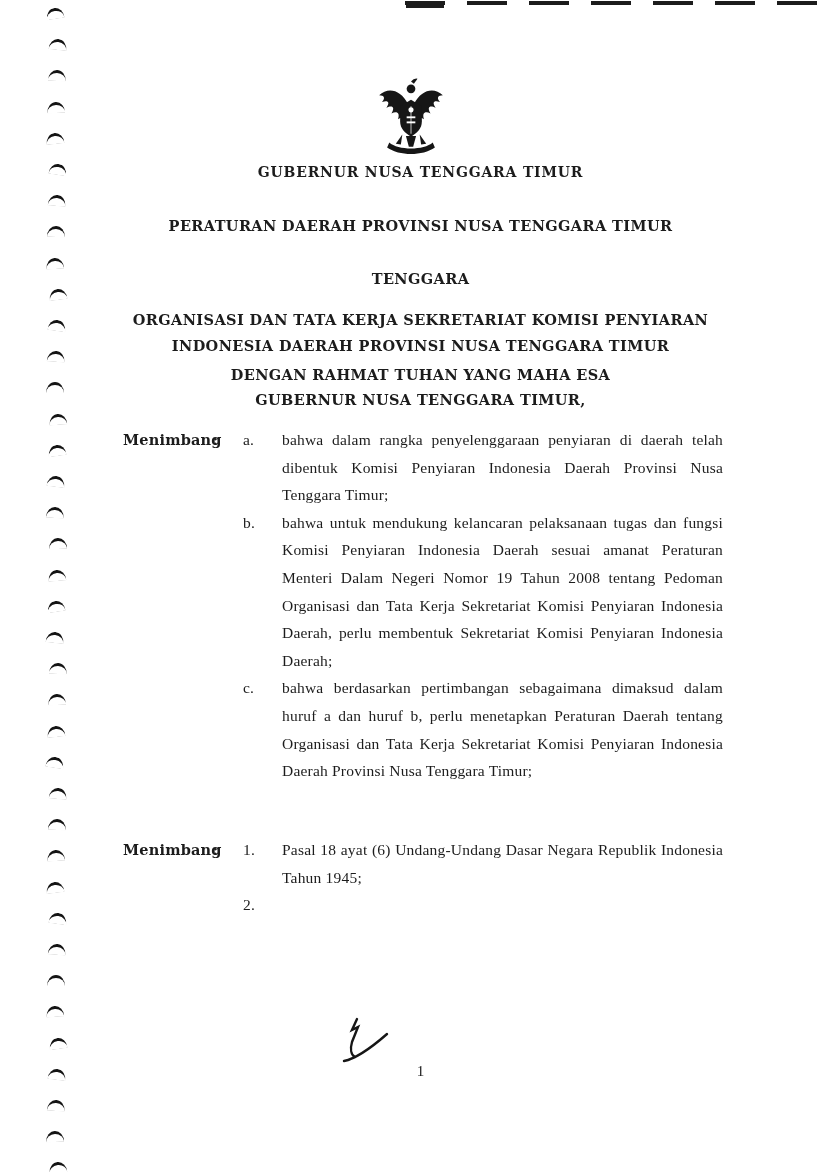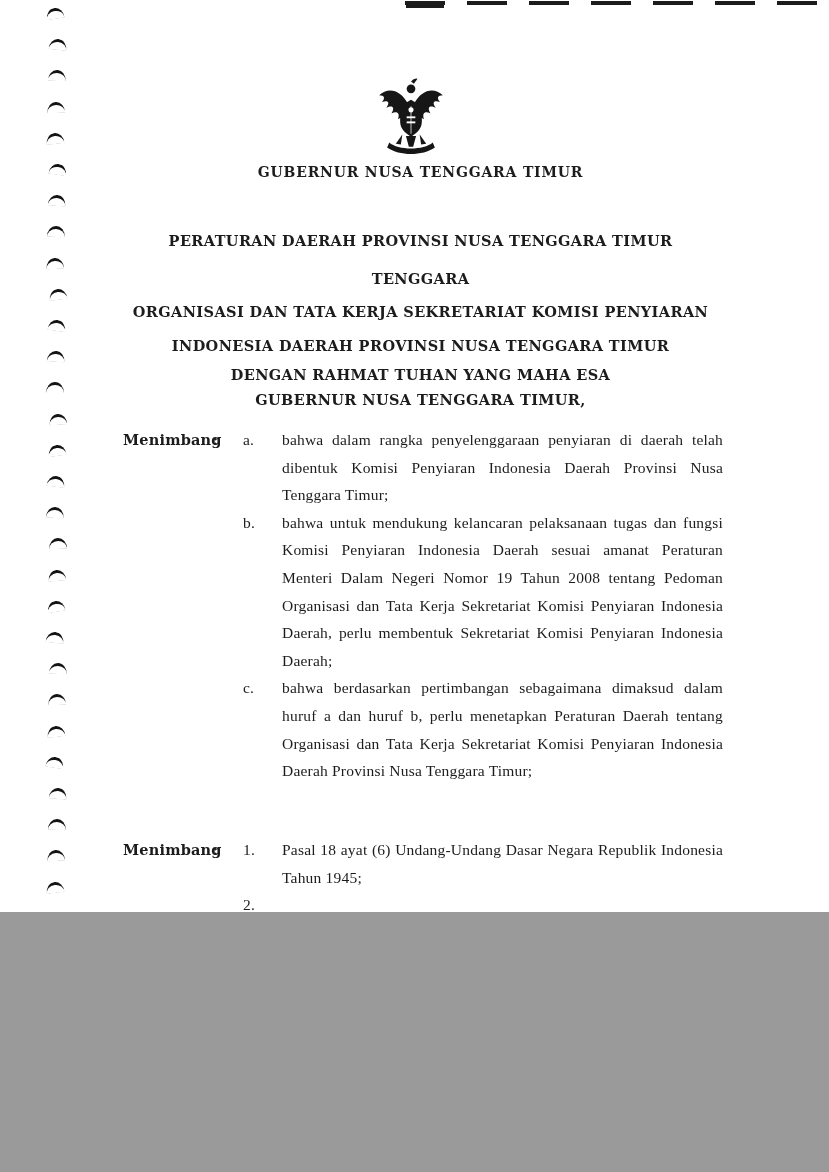--- a/index.html
+++ b/index.html
@@ -1,18 +1,18 @@
 <!DOCTYPE html>
 <html style="--ink: #1c1c1c; --paper: #ffffff;"><head>
 <meta charset="utf-8">
 <style>
   :root { --ink:#1c1c1c; --paper:#ffffff; }
   html,body { margin:0; padding:0; background:#9a9a9a; }
   .page {
-    position:relative; width:829px; height:912px; margin:0 auto;
+    position:relative; width:829px; height:1172px; margin:0 auto;
     background:var(--paper); color:var(--ink);
     font-family:"Liberation Serif", serif; overflow:hidden;
   }
 
   
   .top-dashes {
     position:absolute; top:1px; left:405px; right:0; height:4px;
     background:repeating-linear-gradient(90deg, var(--ink) 0 40px, transparent 40px 62px);
   }
   .top-dash-first { position:absolute; top:5px; left:406px; width:38px; height:3px; background:var(--ink); }
@@ -28,22 +28,22 @@
 
   .center-line { position:absolute; left:12px; right:0; text-align:center; }
   .masthead-institution {
     top:164px; font-family:"DejaVu Serif", serif; font-weight:bold;
     font-size:14px; letter-spacing:0.8px;
   }
   .title-line {
     font-family:"DejaVu Serif", serif; font-weight:bold;
     font-size:14.5px; letter-spacing:0.4px; white-space:pre;
   }
-  .t1 { top:232px; } .t2 { top:237px; } .t3 { top:270px; }
-  .t4 { top:303px; } .t5 { top:337px; } .t6 { top:366px; } .t7 { top:391px;text-align:center; }
+  .t1 { top:217px; } .t2 { top:237px; } .t3 { top:270px; }
+  .t4 { top:311px; } .t5 { top:337px; } .t6 { top:366px; } .t7 { top:391px;text-align:center; }
 
   .section {
     position:absolute; left:123px; width:600px;
     display:grid; grid-template-columns:90px 30px 39px 1fr;
     font-size:15.5px; line-height:27.6px; letter-spacing:0.2px;
   }
   #considering { top:426px; }
   #recalling   { top:836px; }
   .sec-label { font-family:"DejaVu Serif", serif; font-weight:bold; font-size:14.5px; }
   .sec-colon { font-weight:bold; }

